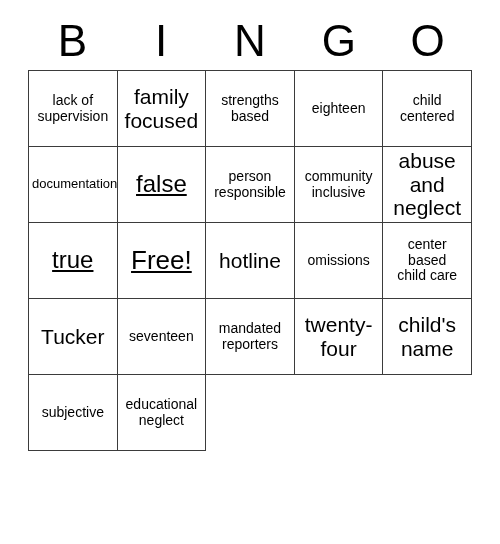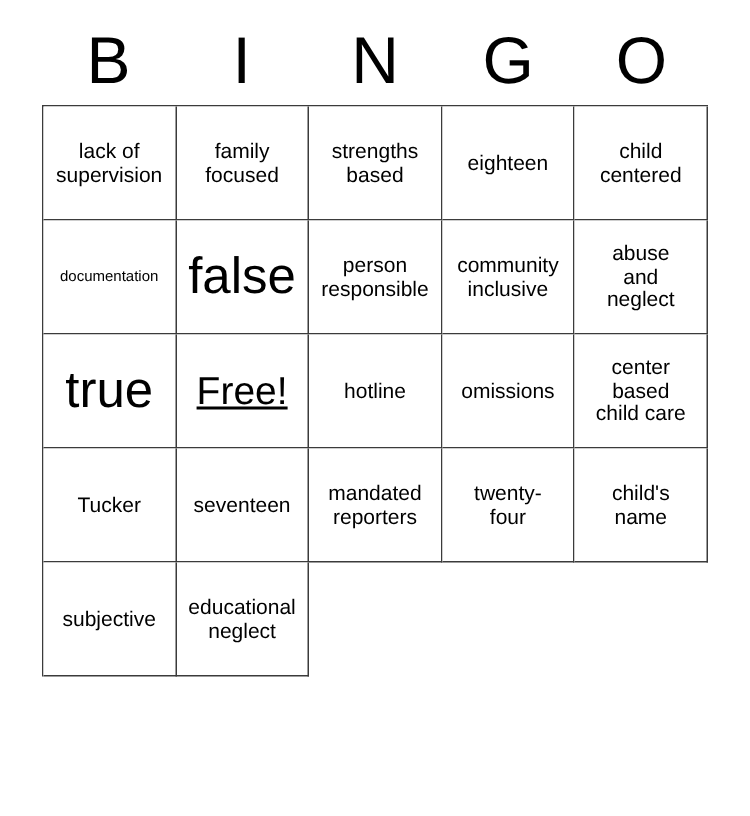--- a/index.html
+++ b/index.html
@@ -73,26 +73,26 @@
     overflow: hidden;
     background: #ffffff;
   }
   .cell-text {
     display: block;
     width: 100%;
     white-space: pre-line;
   }
 
   
-  .fs-xs { font-size: 10px; }
+  .fs-xs { font-size: 13px; }
   .fs-sm { font-size: 14px; }
   .fs-md { font-size: 14px; }
-  .fs-lg { font-size: 14px; }
+  .fs-lg { font-size: 21px; }
   .fs-xl { font-size: 26px; text-decoration: underline; }
-  .fs-xxl { font-size: 34px; }
+  .fs-xxl { font-size: 24px; text-decoration: underline; }
 </style>
 </head>
 <body>
 
 <div id="bingo-card">
 
   <div id="header-row">
     <div class="header-letter">B</div>
     <div class="header-letter">I</div>
     <div class="header-letter">N</div>

